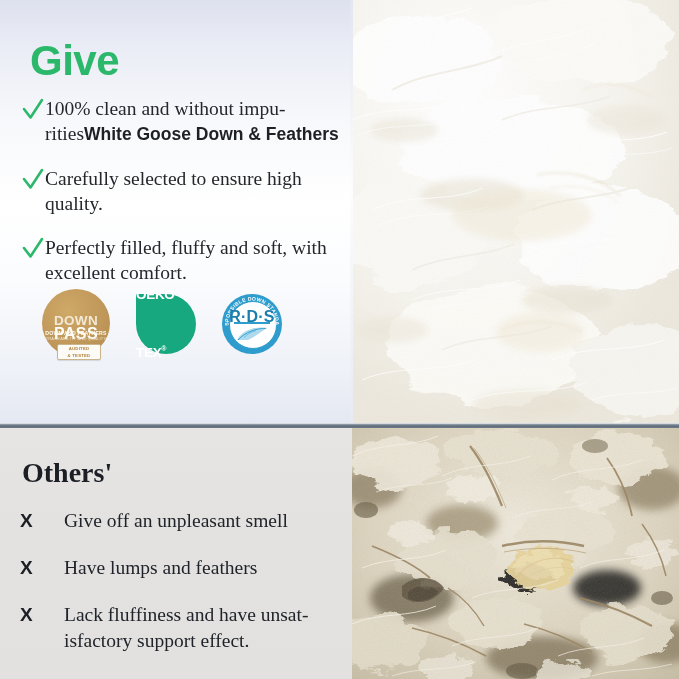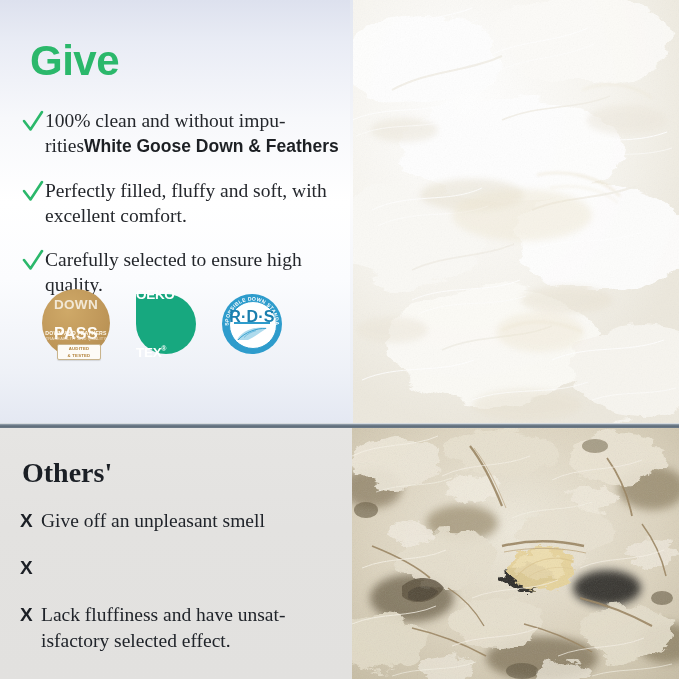--- a/index.html
+++ b/index.html
@@ -39,21 +39,21 @@
     background:#e8e6e2;
   }
 
   
   .ours-title{
     position:absolute;left:30px;top:38px;
     font-family:"Liberation Sans",sans-serif;
     font-weight:bold;font-size:42px;line-height:46px;
     color:#2bb86b;letter-spacing:-0.5px;
   }
-  .ours-list{position:absolute;left:22px;top:108px;width:330px;}
+  .ours-list{position:absolute;left:22px;top:96px;width:330px;}
   .ours-item{display:flex;align-items:flex-start;margin-bottom:19px;}
   .chk{
     flex:0 0 auto;width:22px;height:26px;margin-right:1px;margin-top:1px;
     position:relative;
   }
   .chk svg{display:block;}
   .ours-text{
     font-family:"Liberation Serif",serif;
     font-size:19.5px;line-height:25px;color:#24272c;
   }
@@ -64,21 +64,21 @@
   .badge{position:relative;}
 
   
   .bd-downpass{width:72px;height:72px;}
   .dp-circle{
     position:absolute;left:2px;top:0;width:68px;height:68px;border-radius:50%;
     background:radial-gradient(circle at 38% 32%,#cfa968 0%,#c0985a 55%,#b08a4d 100%);
   }
   .dp-txt{position:absolute;left:0;top:0;width:72px;height:72px;}
   .dp-down{
-    position:absolute;left:0;top:9px;width:72px;text-align:center;
+    position:absolute;left:0;top:25px;width:72px;text-align:center;
     font-family:"Liberation Sans",sans-serif;font-weight:bold;font-size:13.5px;
     color:#f2e8d6;letter-spacing:0.3px;line-height:13px;
   }
   .dp-pass{
     position:absolute;left:0;top:37px;width:72px;text-align:center;
     font-family:"Liberation Sans",sans-serif;font-weight:bold;font-size:16px;
     color:#fffdf8;letter-spacing:0.4px;line-height:16px;
   }
   .dp-sub{
     position:absolute;left:0;top:41px;width:72px;text-align:center;
@@ -151,21 +151,21 @@
   }
   .others-list{position:absolute;left:20px;top:508px;width:330px;}
   .others-item{display:flex;align-items:flex-start;margin-bottom:21px;}
   .xmark{
     flex:0 0 auto;width:21px;
     font-family:"Liberation Sans",sans-serif;font-weight:bold;
     font-size:19px;line-height:26px;color:#1b1f25;
   }
   .others-text{
     font-family:"Liberation Serif",serif;
-    font-size:19.5px;line-height:26px;color:#20242a;
+    font-size:19.5px;line-height:26px;color:#20242a;margin-left:23px;
   }
 
   
   .tex{position:absolute;left:0;top:0;width:100%;height:100%;}
 </style>
 </head>
 <body>
 
 <div class="stage">
 
@@ -183,30 +183,30 @@
         </span>
         <span class="ours-text"><span>100% clean and without impu-rities</span><span class="bold">White Goose Down &amp; Feathers</span></span>
       </div>
 
       <div class="ours-item">
         <span class="chk">
           <svg width="22" height="26" viewBox="0 0 22 26">
             <path d="M2 12 L8.5 20.5 L20 3" fill="none" stroke="#2bb86b" stroke-width="2.6" stroke-linecap="round" stroke-linejoin="round"></path>
           </svg>
         </span>
-        <span class="ours-text">Perfectly filled, fluffy and soft, with excellent comfort.</span>
+        <span class="ours-text">Carefully selected to ensure high quality.</span>
       </div>
 
       <div class="ours-item">
         <span class="chk">
           <svg width="22" height="26" viewBox="0 0 22 26">
             <path d="M2 12 L8.5 20.5 L20 3" fill="none" stroke="#2bb86b" stroke-width="2.6" stroke-linecap="round" stroke-linejoin="round"></path>
           </svg>
         </span>
-        <span class="ours-text">Carefully selected to ensure high quality.</span>
+        <span class="ours-text">Perfectly filled, fluffy and soft, with excellent comfort.</span>
       </div>
 
     </div>
 
     <div class="badges">
 
       <div class="badge bd-downpass">
         <div class="dp-circle"></div>
         <div class="dp-txt">
           <div class="dp-down">DOWN</div>
@@ -356,24 +356,25 @@
 
   <div class="others-title">Others'</div>
 
   <div class="others-list">
     <div class="others-item">
       <span class="xmark">X</span>
       <span class="others-text">Give off an unpleasant smell</span>
     </div>
     <div class="others-item">
       <span class="xmark">X</span>
+      <span class="others-text">Have lumps and feathers</span>
     </div>
     <div class="others-item">
       <span class="xmark">X</span>
-      <span class="others-text">Lack fluffiness and have unsat-isfactory selected effect.</span>
+      <span class="others-text">Lack fluffiness and have unsat-isfactory support effect.</span>
     </div>
   </div>
 
   <div class="photo-dirty">
     <svg class="tex" viewBox="0 0 327 251" preserveAspectRatio="none">
       <defs>
         <radialGradient id="dg1" cx="50%" cy="40%" r="80%">
           <stop offset="0%" stop-color="#efeadc"></stop>
           <stop offset="55%" stop-color="#ded5c0"></stop>
           <stop offset="100%" stop-color="#c6bca3"></stop>

